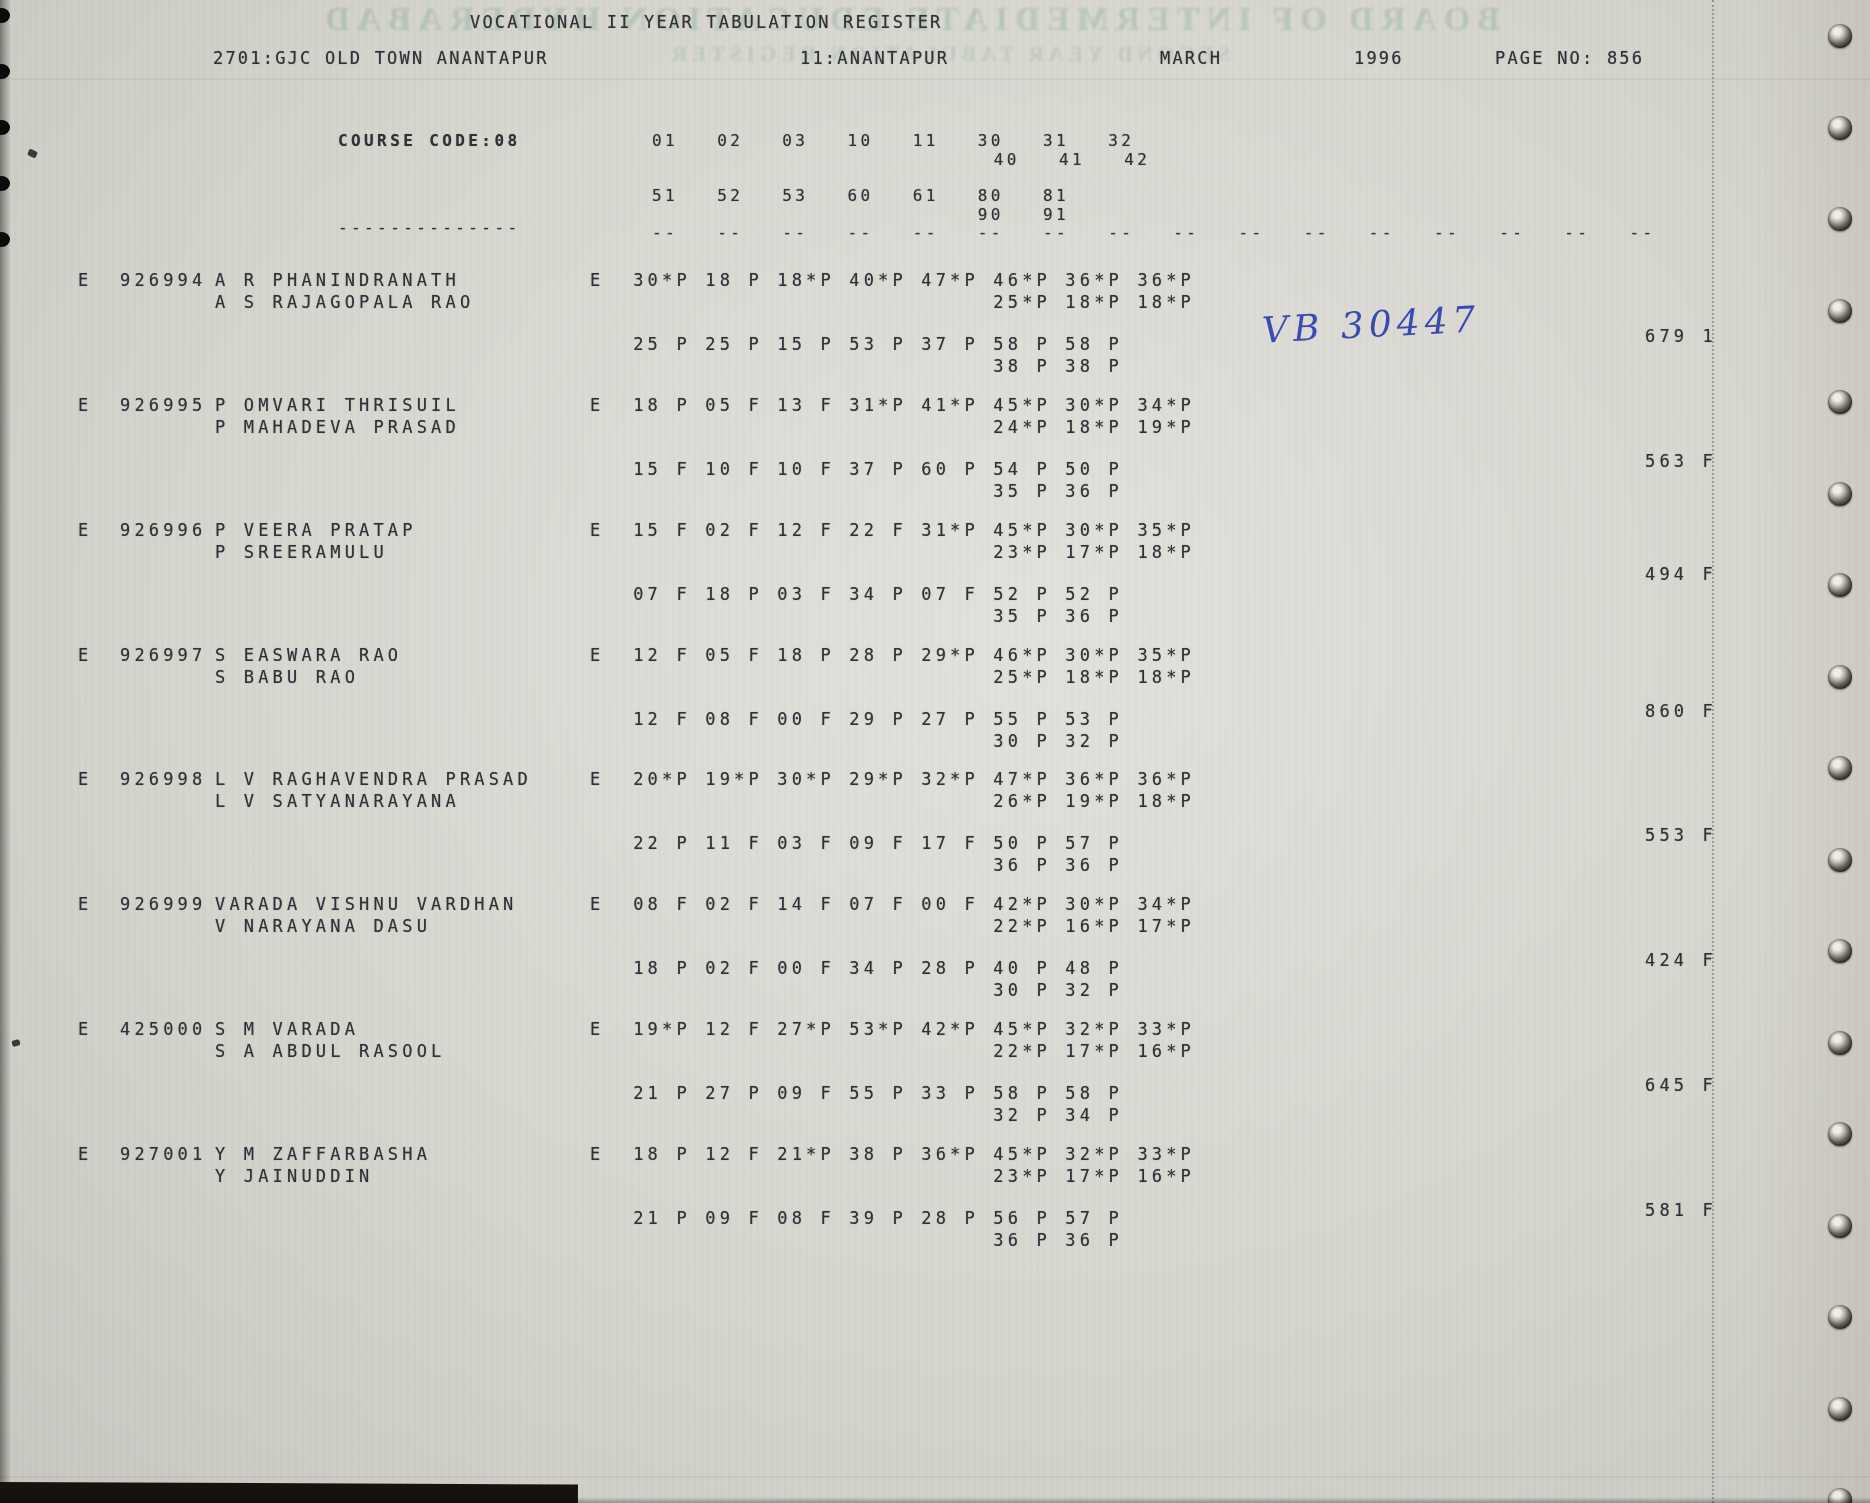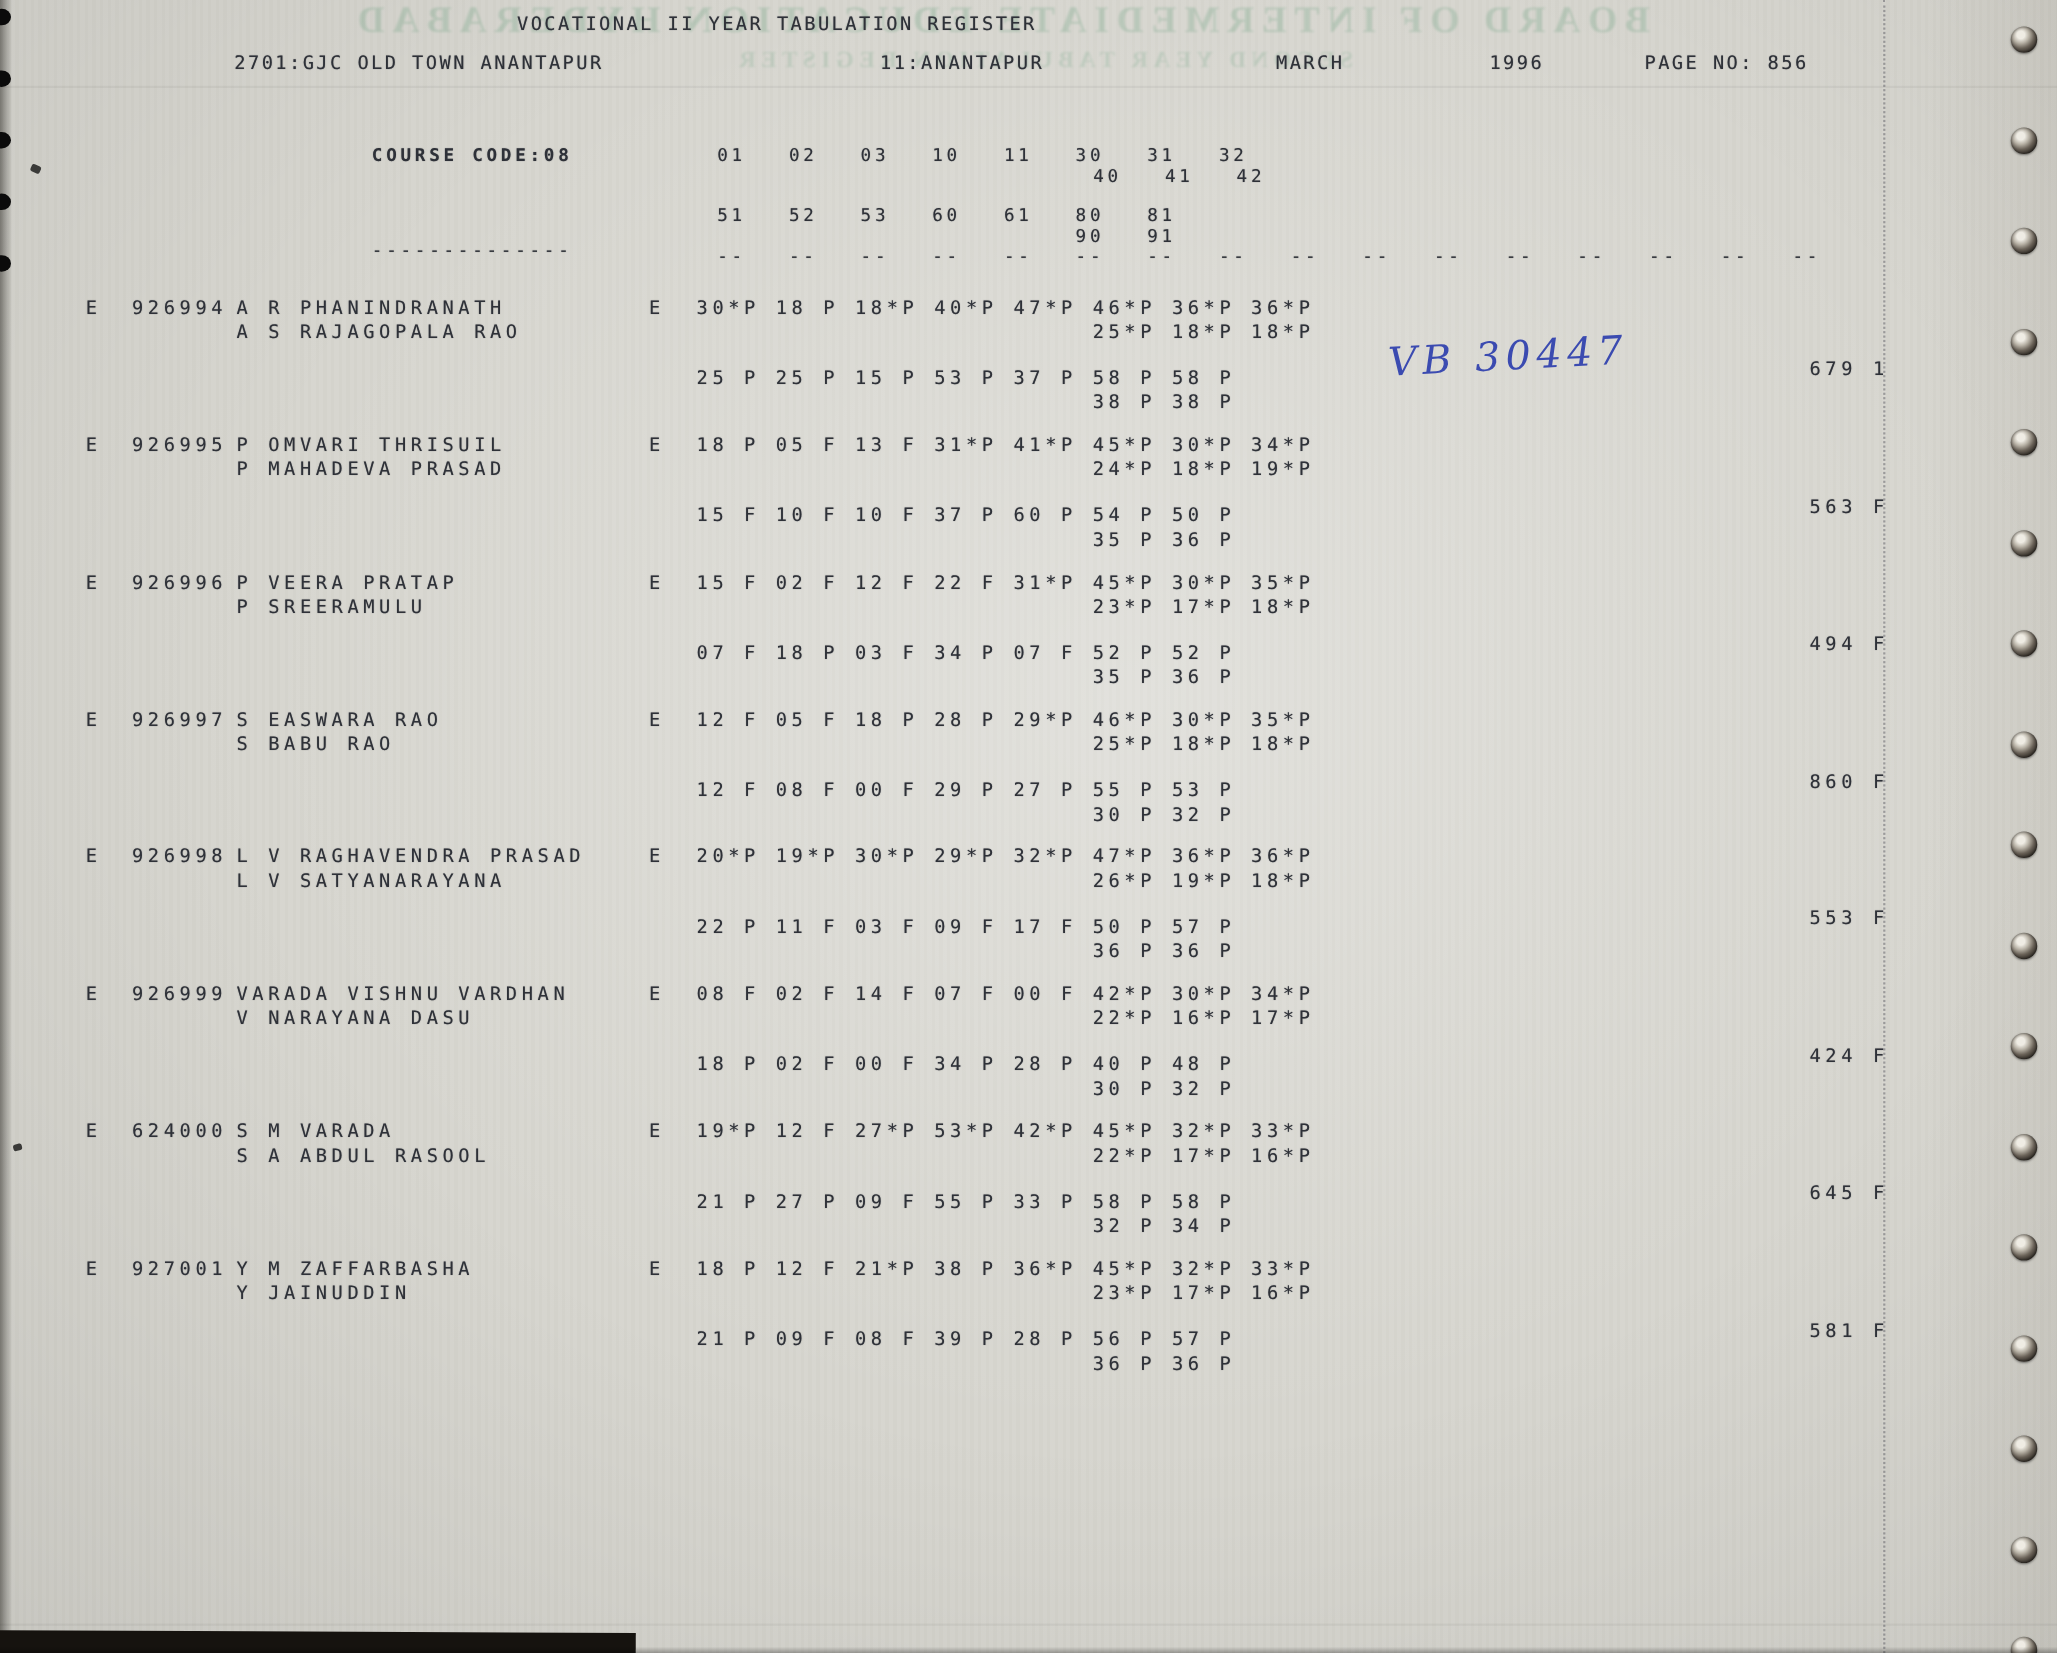--- a/index.html
+++ b/index.html
@@ -94,21 +94,21 @@
     </div>
       <div class="student" style="top: 522px; position: absolute;">
       <div class="abs marks" style="left:78px;top:0;">E</div>
       <div class="abs marks" style="left:120px;top:0;">926996</div>
       <div class="abs marks" style="left:215px;top:0;">P VEERA PRATAP</div>
       <div class="abs marks" style="left:215px;top:22px;">P SREERAMULU</div>
       <div class="abs marks" style="left:590px;top:0;">E  15 F 02 F 12 F 22 F 31*P 45*P 30*P 35*P</div>
       <div class="abs marks" style="left:590px;top:22px;">                            23*P 17*P 18*P</div>
       <div class="abs marks" style="left:590px;top:64px;">   07 F 18 P 03 F 34 P 07 F 52 P 52 P</div>
       <div class="abs marks" style="left:590px;top:86px;">                            35 P 36 P</div>
-      <div class="abs marks" style="left:1645px;top:56px;text-align:right;">494 F</div>
+      <div class="abs marks" style="left:1645px;top:44px;text-align:right;">494 F</div>
     </div>
       <div class="student" style="top: 647px; position: absolute;">
       <div class="abs marks" style="left:78px;top:0;">E</div>
       <div class="abs marks" style="left:120px;top:0;">926997</div>
       <div class="abs marks" style="left:215px;top:0;">S EASWARA RAO</div>
       <div class="abs marks" style="left:215px;top:22px;">S BABU RAO</div>
       <div class="abs marks" style="left:590px;top:0;">E  12 F 05 F 18 P 28 P 29*P 46*P 30*P 35*P</div>
       <div class="abs marks" style="left:590px;top:22px;">                            25*P 18*P 18*P</div>
       <div class="abs marks" style="left:590px;top:64px;">   12 F 08 F 00 F 29 P 27 P 55 P 53 P</div>
       <div class="abs marks" style="left:590px;top:86px;">                            30 P 32 P</div>
@@ -131,21 +131,21 @@
       <div class="abs marks" style="left:215px;top:0;">VARADA VISHNU VARDHAN</div>
       <div class="abs marks" style="left:215px;top:22px;">V NARAYANA DASU</div>
       <div class="abs marks" style="left:590px;top:0;">E  08 F 02 F 14 F 07 F 00 F 42*P 30*P 34*P</div>
       <div class="abs marks" style="left:590px;top:22px;">                            22*P 16*P 17*P</div>
       <div class="abs marks" style="left:590px;top:64px;">   18 P 02 F 00 F 34 P 28 P 40 P 48 P</div>
       <div class="abs marks" style="left:590px;top:86px;">                            30 P 32 P</div>
       <div class="abs marks" style="left:1645px;top:56px;">424 F</div>
     </div>
       <div class="student" style="top: 1021px; position: absolute;">
       <div class="abs marks" style="left:78px;top:0;">E</div>
-      <div class="abs marks" style="left:120px;top:0;">624000</div>
+      <div class="abs marks" style="left:120px;top:0;">425000</div>
       <div class="abs marks" style="left:215px;top:0;">S M VARADA</div>
       <div class="abs marks" style="left:215px;top:22px;">S A ABDUL RASOOL</div>
       <div class="abs marks" style="left:590px;top:0;">E  19*P 12 F 27*P 53*P 42*P 45*P 32*P 33*P</div>
       <div class="abs marks" style="left:590px;top:22px;">                            22*P 17*P 16*P</div>
       <div class="abs marks" style="left:590px;top:64px;">   21 P 27 P 09 F 55 P 33 P 58 P 58 P</div>
       <div class="abs marks" style="left:590px;top:86px;">                            32 P 34 P</div>
       <div class="abs marks" style="left:1645px;top:56px;">645 F</div>
     </div>
       <div class="student" style="top: 1146px; position: absolute;">
       <div class="abs marks" style="left:78px;top:0;">E</div>

